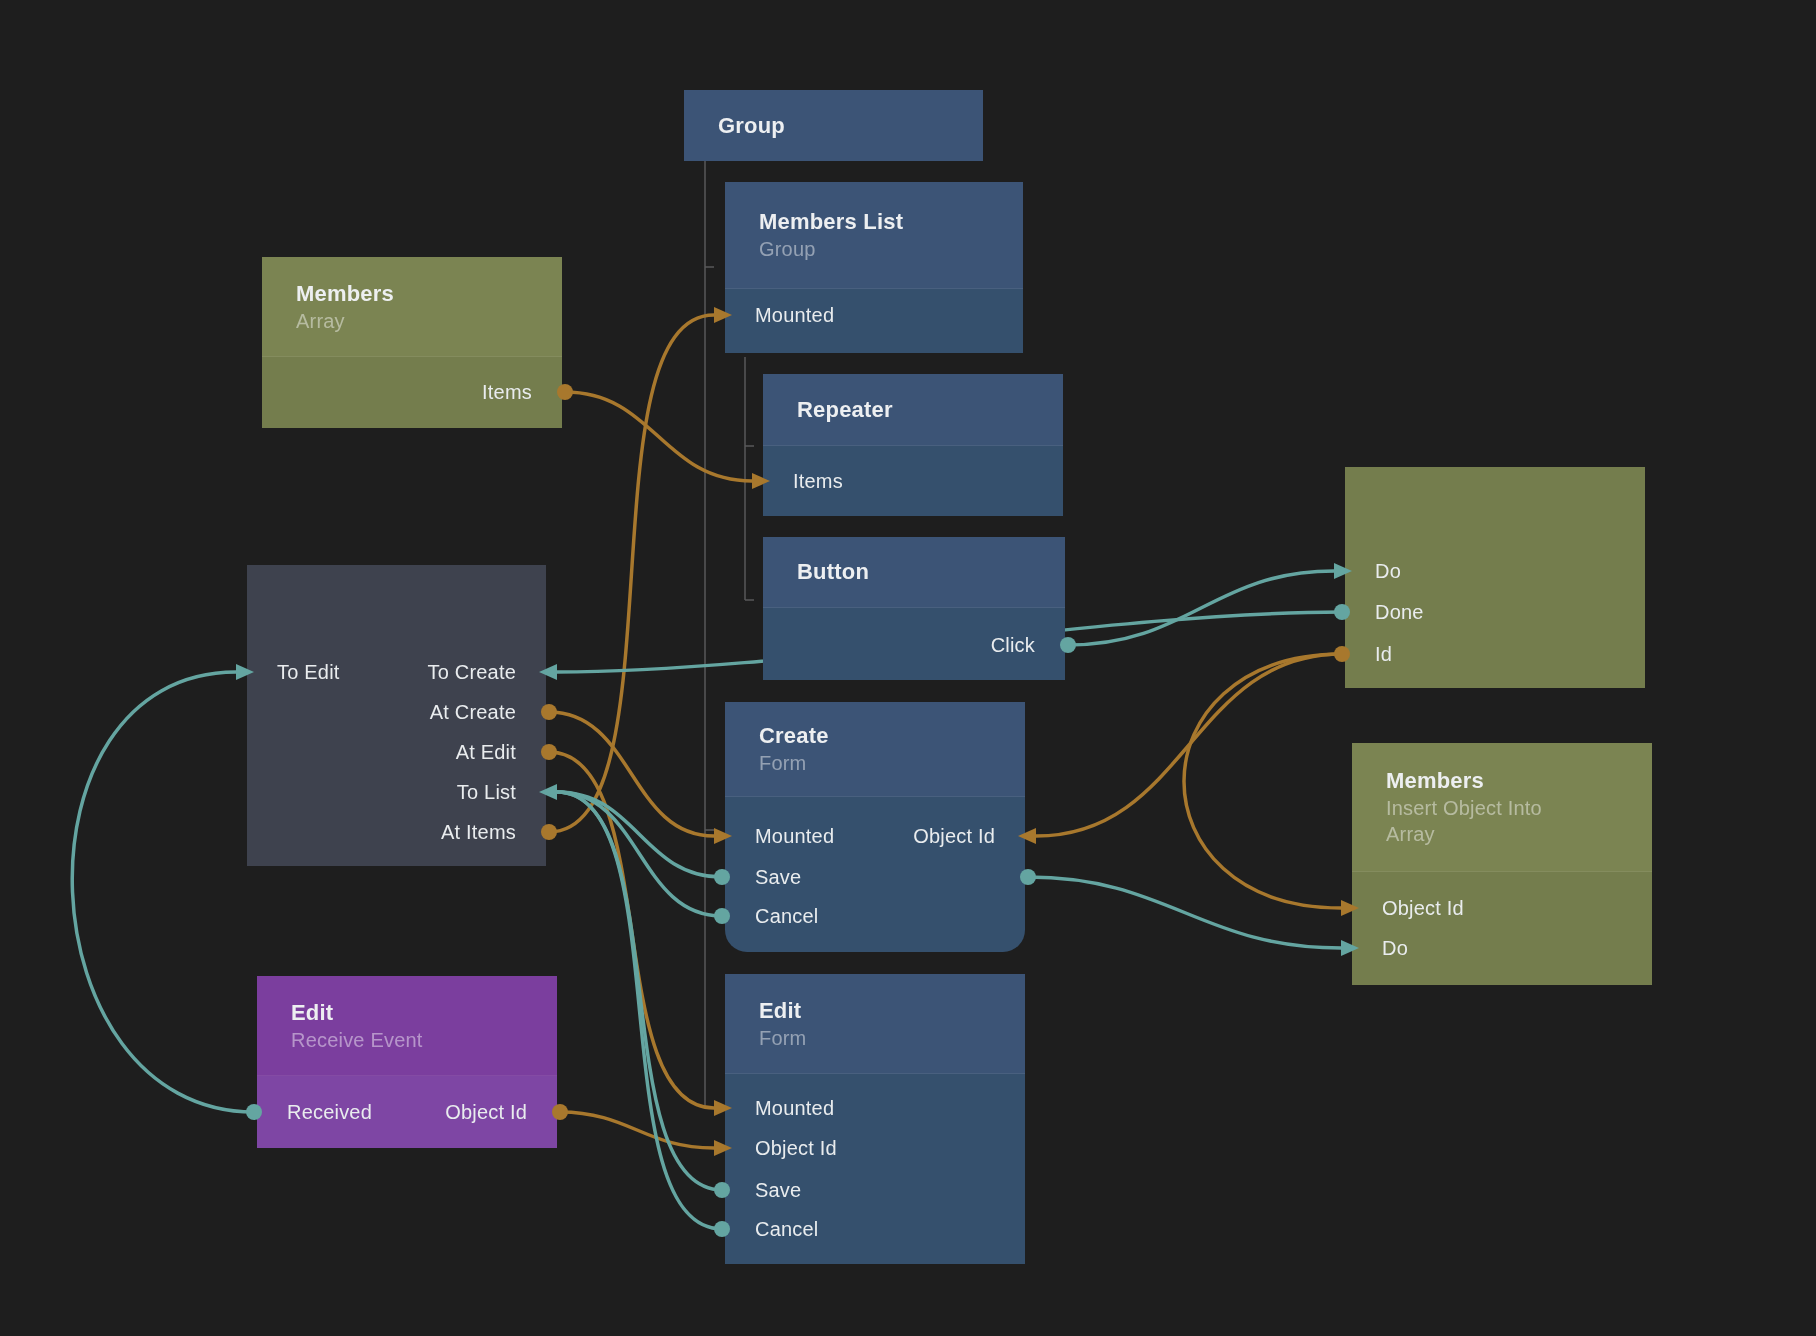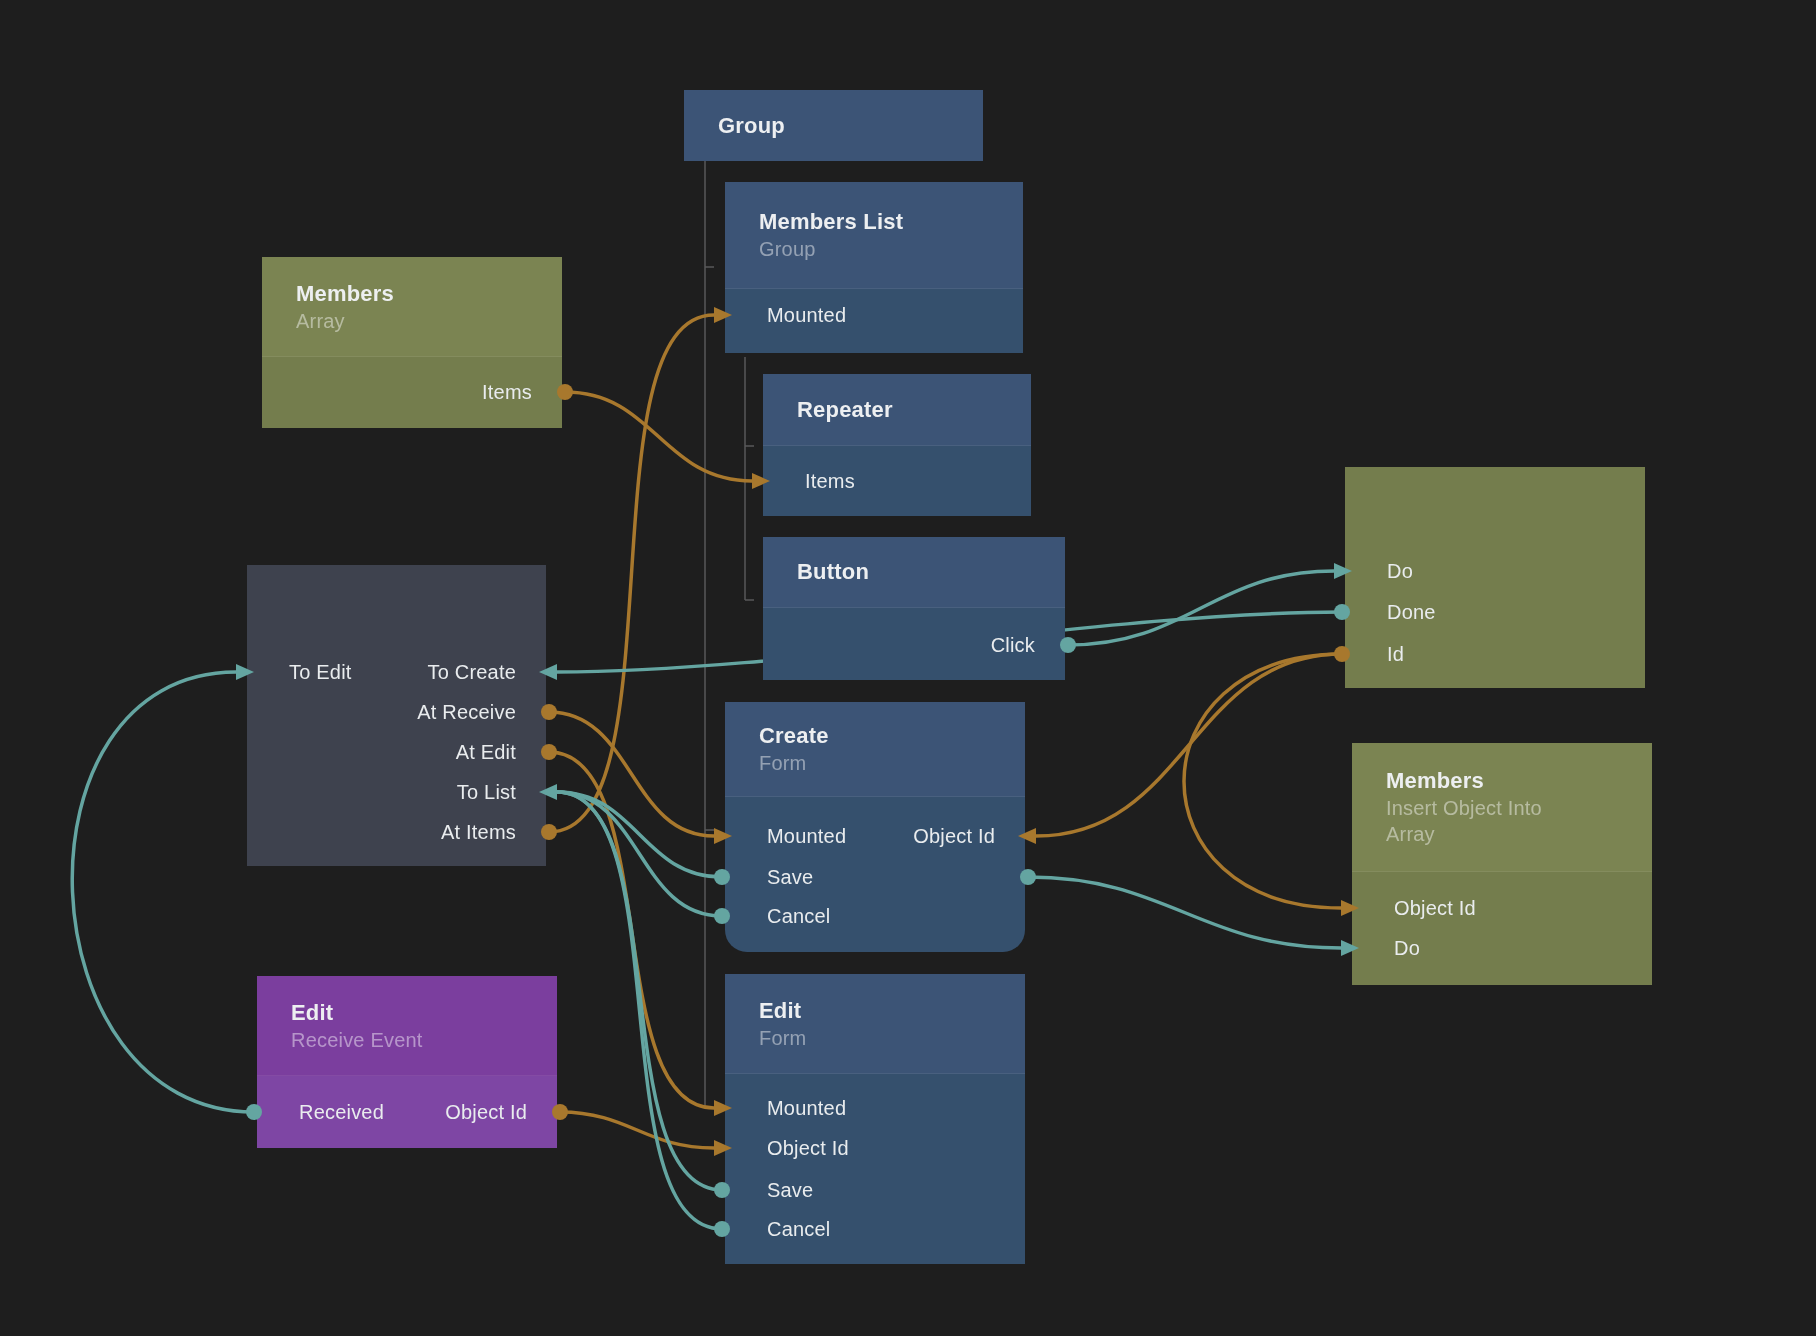--- a/index.html
+++ b/index.html
@@ -20,21 +20,21 @@
   .node-title{
     font-size:22px;font-weight:600;color:#edeff1;line-height:28px;letter-spacing:.2px;
   }
   .node-sub{
     font-size:20px;font-weight:400;color:rgba(255,255,255,.45);line-height:26px;letter-spacing:.2px;
   }
   .port-label{
     position:absolute;height:26px;line-height:26px;font-size:20px;color:#e9ecee;
     letter-spacing:.2px;white-space:nowrap;
   }
-  .port-label.left{left:42px;text-align:left;}
+  .port-label.left{left:30px;text-align:left;}
   .port-label.right{right:30px;text-align:right;}
   .wire{fill:none;stroke-width:3.5px;stroke-linecap:round;}
   .tree-line{stroke-width:1.5px;fill:none;}
 </style>
 </head>
 <body>
 
 <div id="stage" style="width: 1816px; height: 1336px; background: rgb(30, 30, 30);">
     <svg id="wires-layer" width="1816" height="1336" viewBox="0 0 1816 1336" class="layer">
       <line x1="705" y1="161" x2="705" y2="1108" stroke="#58595a" class="tree-line"></line>
@@ -100,36 +100,36 @@
       </div>
       <div class="port-label left" style="top: 120px;">Mounted</div>
     </div>
     <div class="node" style="left: 262px; top: 257px; width: 300px; height: 171px; background: rgb(116, 125, 77);">
       <div class="node-header" style="height: 100px; background: rgb(123, 132, 82); border-bottom: 1px solid rgba(255, 255, 255, 0.07);">
         <div class="node-title">Members</div>
         <div class="node-sub">Array</div>
       </div>
       <div class="port-label right" style="top: 122px;">Items</div>
     </div>
-    <div class="node" style="left: 763px; top: 374px; width: 268px; height: 142px; background: rgb(53, 80, 109);">
+    <div class="node" style="left: 763px; top: 374px; width: 300px; height: 142px; background: rgb(53, 80, 109);">
       <div class="node-header" style="height: 72px; background: rgb(60, 84, 118); border-bottom: 1px solid rgba(255, 255, 255, 0.07);">
         <div class="node-title">Repeater</div>
       </div>
       <div class="port-label left" style="top: 94px;">Items</div>
     </div>
     <div class="node" style="left: 763px; top: 537px; width: 302px; height: 143px; background: rgb(53, 80, 109);">
       <div class="node-header" style="height: 71px; background: rgb(60, 84, 118); border-bottom: 1px solid rgba(255, 255, 255, 0.07);">
         <div class="node-title">Button</div>
       </div>
       <div class="port-label right" style="top: 95px;">Click</div>
     </div>
     <div class="node" style="left: 247px; top: 565px; width: 299px; height: 301px; background: rgb(62, 66, 78);">
       <div class="port-label left" style="top: 94px;">To Edit</div>
       <div class="port-label right" style="top: 94px;">To Create</div>
-      <div class="port-label right" style="top: 134px;">At Receive</div>
+      <div class="port-label right" style="top: 134px;">At Create</div>
       <div class="port-label right" style="top: 174px;">At Edit</div>
       <div class="port-label right" style="top: 214px;">To List</div>
       <div class="port-label right" style="top: 254px;">At Items</div>
     </div>
     <div class="node" style="left: 1345px; top: 467px; width: 300px; height: 221px; background: rgb(116, 125, 77);">
       <div class="port-label left" style="top: 91px;">Do</div>
       <div class="port-label left" style="top: 132px;">Done</div>
       <div class="port-label left" style="top: 174px;">Id</div>
     </div>
     <div class="node" style="left: 725px; top: 702px; width: 300px; height: 250px; background: rgb(53, 80, 109); border-radius: 22px;">

